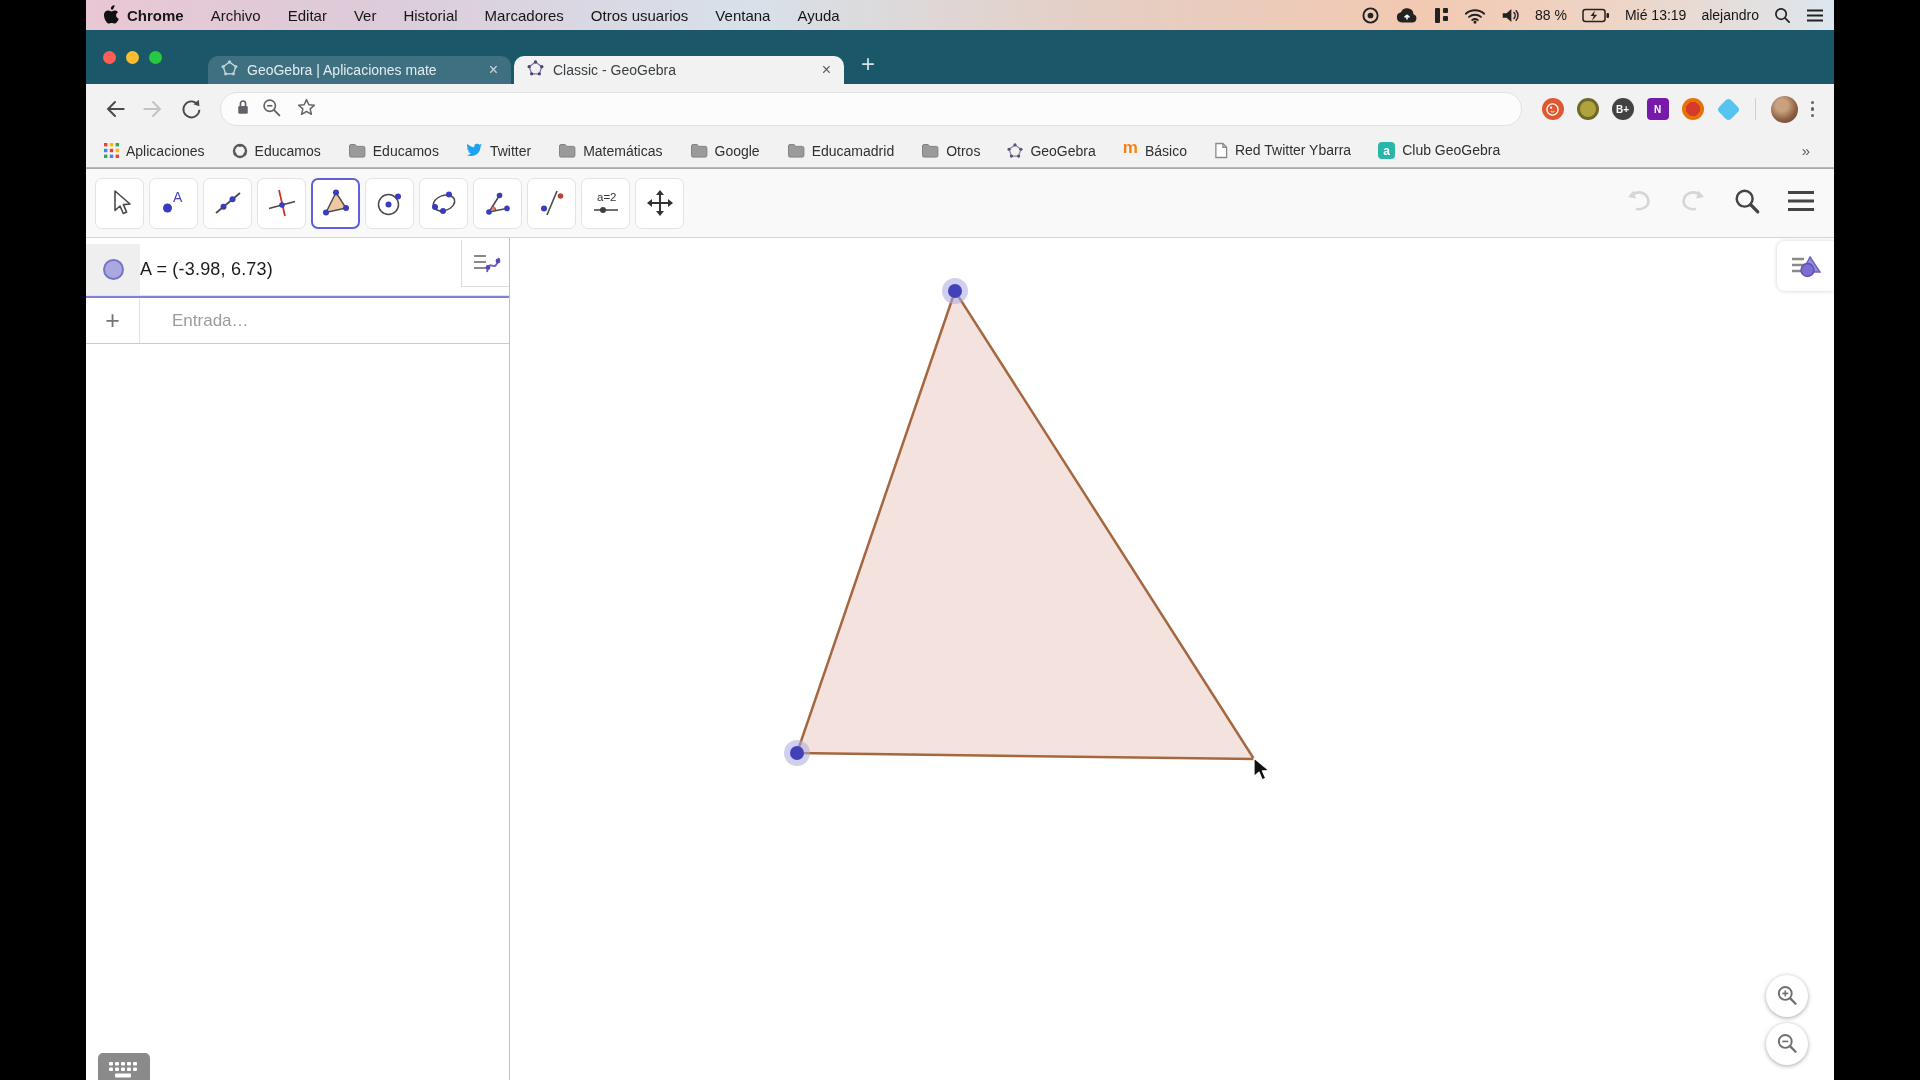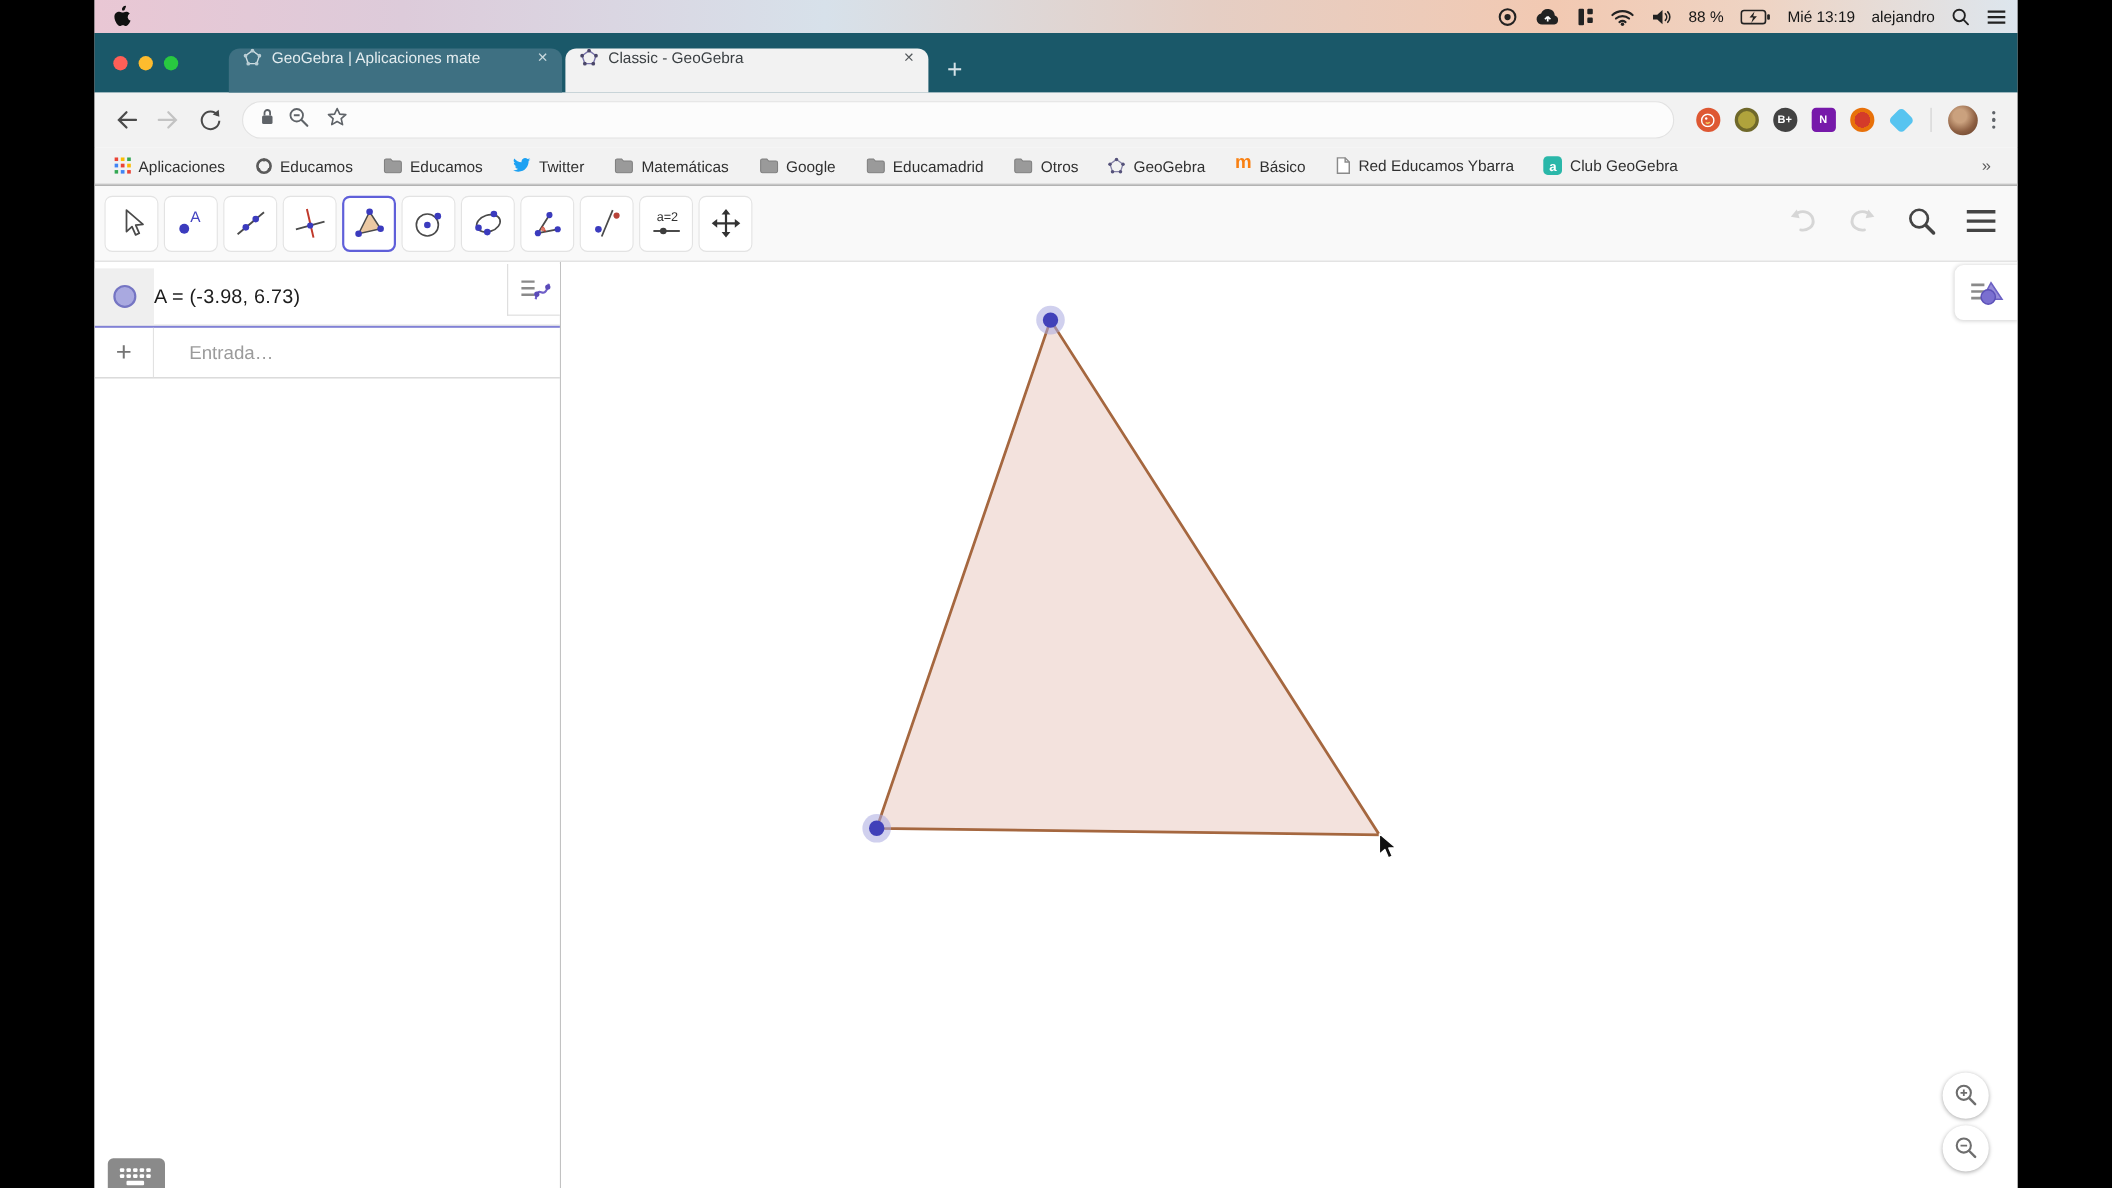--- a/index.html
+++ b/index.html
@@ -15,21 +15,21 @@
   .menu-item.bold { font-weight:bold; }
   .menu-right { margin-left:auto; display:flex; align-items:center; gap:15px; font-size:14px; }
   .mb-ic { display:flex; align-items:center; }
 
   
   .tabbar { height:54px; background:#1a5869; position:relative; }
   .traffic { position:absolute; left:17px; top:21px; display:flex; gap:10px; }
   .light { width:13px; height:13px; border-radius:50%; }
   .l-red{background:#ff5f57;} .l-yel{background:#febc2e;} .l-grn{background:#28c840;}
   .tabs { position:absolute; left:122px; bottom:0; display:flex; align-items:flex-end; }
-  .tab { height:40px; border-radius:10px 10px 0 0; display:flex; align-items:flex-start; padding:0 13px; gap:9px; font-size:14px; }
+  .tab { height:28px; border-radius:10px 10px 0 0; display:flex; align-items:center; padding:0 13px; gap:9px; font-size:14px; }
   .tab.inactive { width:303px; background:#3e7082; color:#e3ecef; margin-right:3px; }
   .tab.active { width:330px; background:#f2f2f2; color:#3a3f42; }
   .tab-title { flex:1; white-space:nowrap; overflow:hidden; }
   .tab-close { font-size:16px; opacity:.85; }
   .newtab { width:30px; height:30px; margin:0 0 5px 9px; color:#d5e2e7; font-size:24px; font-weight:300;
     display:flex; align-items:center; justify-content:center; }
 
   
   .addressbar { height:50px; background:#f2f2f2; display:flex; align-items:center; padding:0 12px; gap:4px; }
   .nav-btn { width:34px; height:34px; display:flex; align-items:center; justify-content:center; }
@@ -102,20 +102,31 @@
 <body>
 
 <div id="screen">
 
   <div class="menubar">
     <span class="apple">
       <svg width="17" height="20" viewBox="0 0 17 20">
           <path fill="#111" d="M11.5 3.2c.7-.9 1.2-2.1 1-3.2-1 .1-2.2.7-2.9 1.6-.6.8-1.2 2-.1 3.1 1.1.1 2.2-.6 2-1.5zm2.6 7.4c0-2.2 1.8-3.2 1.9-3.3-1-1.5-2.6-1.7-3.2-1.7-1.4-.1-2.6.8-3.3.8-.7 0-1.7-.8-2.9-.8C4.1 5.6 2 7 2 10.3c0 1 .2 2.1.6 3.2.5 1.5 2.4 5.2 4.3 5.1.9 0 1.6-.7 2.8-.7 1.2 0 1.8.7 2.9.7 1.9 0 3.6-3.4 4.1-4.9-2.5-1-2.6-3-2.6-3.1z"></path>
         </svg>
     </span>
+    <span id="menu-items">
+        <span class="menu-item bold">Chrome</span>
+        <span class="menu-item">Archivo</span>
+        <span class="menu-item">Editar</span>
+        <span class="menu-item">Ver</span>
+        <span class="menu-item">Historial</span>
+        <span class="menu-item">Marcadores</span>
+        <span class="menu-item">Otros usuarios</span>
+        <span class="menu-item">Ventana</span>
+        <span class="menu-item">Ayuda</span>
+      </span>
     <span class="menu-right">
       <span class="mb-ic">
         <svg width="19" height="19" viewBox="0 0 20 20">
             <circle cx="10" cy="10" r="7.5" fill="none" stroke="#222" stroke-width="2"></circle>
             <circle cx="10" cy="10" r="3" fill="#222"></circle>
           </svg>
         </span>
       <span class="mb-ic">
         <svg width="24" height="18" viewBox="0 0 26 18">
             <path fill="#222" d="M7.5 17a5.5 5.5 0 0 1-1-10.9A7 7 0 0 1 20 8.1 4.6 4.6 0 0 1 19.5 17z"></path>
@@ -365,21 +376,21 @@
           </span>
           <span>Básico</span>
         </span>
         <span class="bm">
           <span style="display:flex;align-items:center">
             <svg width="14" height="17" viewBox="0 0 15 18">
               <path d="M2 1.5h7.5l4 4V16.5h-11.5z" fill="#fff" stroke="#8a8a8a" stroke-width="1.4"></path>
               <path d="M9.5 1.5v4h4" fill="none" stroke="#8a8a8a" stroke-width="1.4"></path>
             </svg>
           </span>
-          <span>Red Educamos Ybarra</span>
+          <span>Red Twitter Ybarra</span>
         </span>
         <span class="bm">
           <span style="display:flex;align-items:center">
             <span class="additio">a</span>
           </span>
           <span>Club GeoGebra</span>
         </span>
       </span>
     <span class="bm-chevron">»</span>
   </div>

